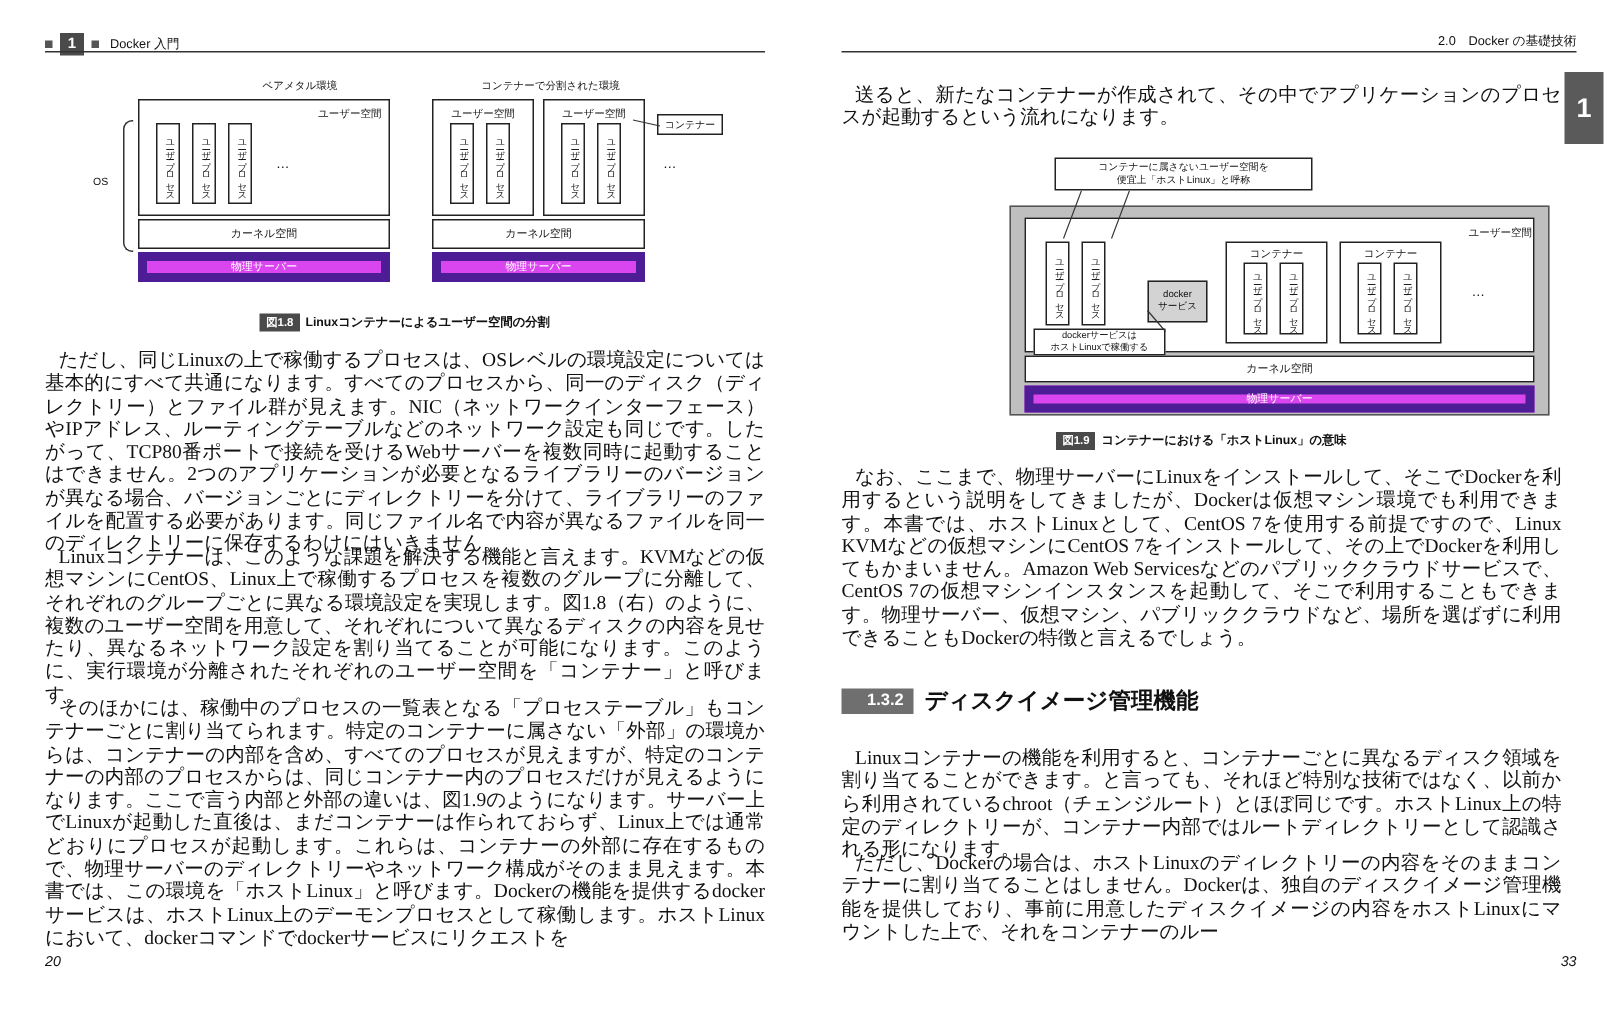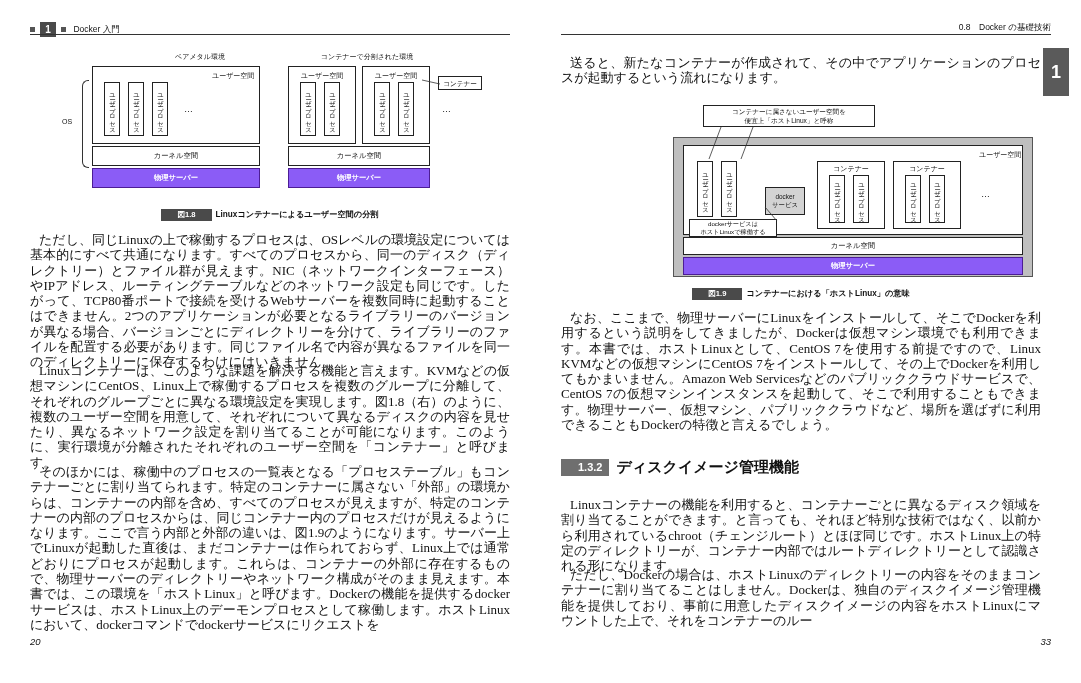--- a/index.html
+++ b/index.html
@@ -59,38 +59,38 @@
   .folio-r{right:30px;}
 
   
   .cap{
     text-align:center;font-size:8.2px;
     font-family:"Liberation Sans","DejaVu Sans",sans-serif;
     font-weight:bold;margin-top:5px;
   }
   .cap .tag{
     display:inline-block;background:#4a4a4a;color:#fff;
-    padding:1px 16px;margin-right:4px;font-size:7.6px;font-weight:bold;
+    padding:1px 4px;margin-right:4px;font-size:7.6px;font-weight:bold;
   }
 
   
   .dgm{position:absolute;font-family:"Liberation Sans","DejaVu Sans",sans-serif;}
   .box{position:absolute;box-sizing:border-box;border:1px solid #222;background:#fff;}
   .lbl{position:absolute;font-size:7px;color:#111;white-space:nowrap;}
   .lbl-c{position:absolute;font-size:7px;color:#111;text-align:center;}
   .vproc{
     position:absolute;box-sizing:border-box;border:1px solid #222;background:#fff;
     writing-mode:vertical-rl;text-orientation:upright;
     font-size:6.2px;letter-spacing:0px;display:flex;align-items:center;justify-content:center;
     padding-top:2px;
   }
   .grayband{
-    position:absolute;box-sizing:border-box;background:#8b5cf6;color:#fff;
-    display:flex;align-items:center;justify-content:center;font-size:7.3px;font-weight:bold;
-    border:1px solid #4c1d95;
+    position:absolute;box-sizing:border-box;background:#d946ef;color:#fff;
+    display:flex;align-items:center;justify-content:center;font-size:7.3px;font-weight:normal;
+    border:6px solid #4c1d95;
   }
   .kernelband{
     position:absolute;box-sizing:border-box;background:#fff;color:#111;
     display:flex;align-items:center;justify-content:center;font-size:7.3px;
     border:1px solid #222;
   }
   .callout{
     position:absolute;box-sizing:border-box;border:1px solid #222;background:#fff;
     font-size:6.6px;text-align:center;display:flex;align-items:center;justify-content:center;
     line-height:9px;padding:2px 3px;
@@ -172,21 +172,21 @@
     </div>
     <div class="body" style="left:30px;top:464px;width:480px;">
       <p>そのほかには、稼働中のプロセスの一覧表となる「プロセステーブル」もコンテナーごとに割り当てられます。特定のコンテナーに属さない「外部」の環境からは、コンテナーの内部を含め、すべてのプロセスが見えますが、特定のコンテナーの内部のプロセスからは、同じコンテナー内のプロセスだけが見えるようになります。ここで言う内部と外部の違いは、図1.9のようになります。サーバー上でLinuxが起動した直後は、まだコンテナーは作られておらず、Linux上では通常どおりにプロセスが起動します。これらは、コンテナーの外部に存在するもので、物理サーバーのディレクトリーやネットワーク構成がそのまま見えます。本書では、この環境を「ホストLinux」と呼びます。Dockerの機能を提供するdockerサービスは、ホストLinux上のデーモンプロセスとして稼働します。ホストLinuxにおいて、dockerコマンドでdockerサービスにリクエストを</p>
     </div>
 
     <div class="folio folio-l">20</div>
   </div>
 
   <div class="half right">
 
-    <div class="head head-right">0.8　Docker の基礎技術</div>
+    <div class="head head-right">2.0　Docker の基礎技術</div>
     <div class="rule rule-r"></div>
     <div class="thumb">1</div>
 
     <div class="body" style="left:20px;top:55px;width:480px;">
       <p>送ると、新たなコンテナーが作成されて、その中でアプリケーションのプロセスが起動するという流れになります。</p>
     </div>
 
     <div class="dgm" style="left:20px;top:105px;width:480px;height:185px;">
 
       <div class="callout" style="left:142px;top:0px;width:172px;height:22px;white-space:pre-line;">コンテナーに属さないユーザー空間を

